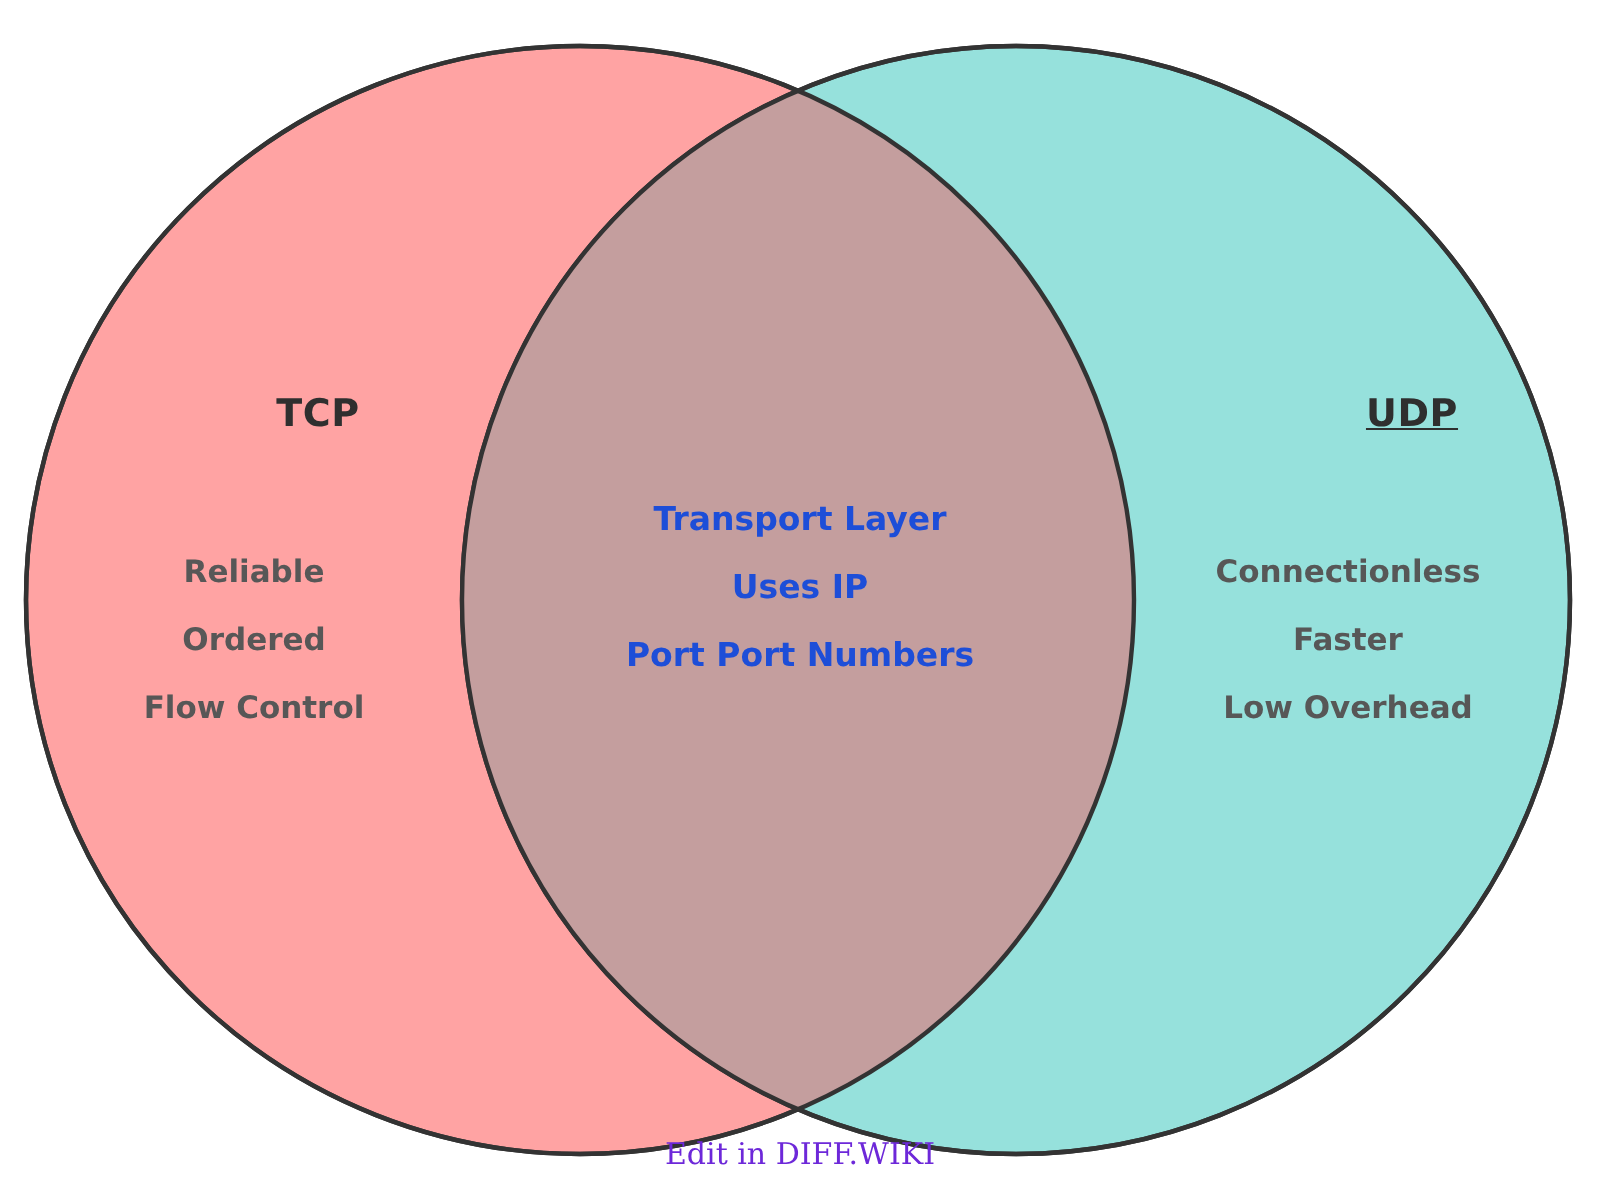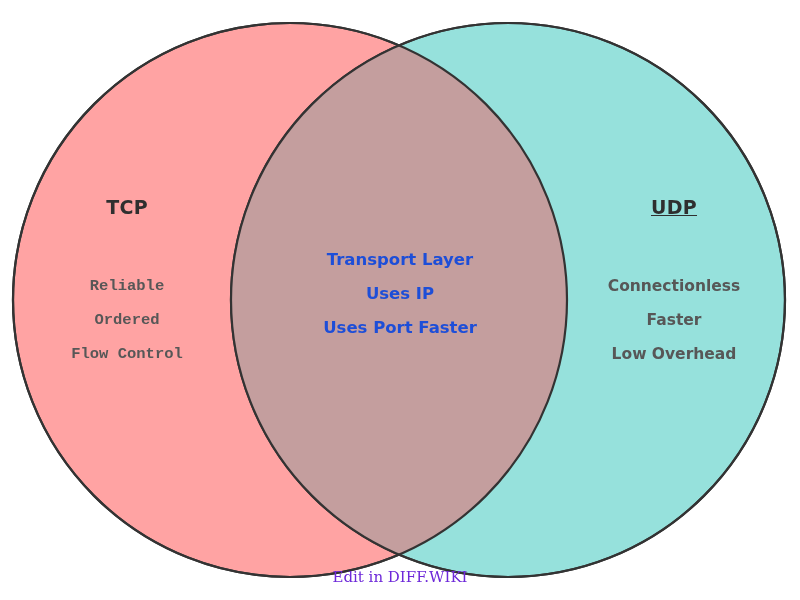--- a/index.html
+++ b/index.html
@@ -39,20 +39,21 @@
 
   .set-title {
     position: absolute;
     text-align: center;
     font-weight: bold;
     font-size: 19px;
     color: #2f2f2f;
     letter-spacing: 0.3px;
     white-space: nowrap;
     transform: translate(-50%, -50%);
+    margin-left: 32px;
   }
   .item-list {
     position: absolute;
     transform: translateX(-50%);
     text-align: center;
     white-space: nowrap;
   }
   .item-list .item {
     font-weight: bold;
     font-size: 15.5px;
@@ -108,30 +109,30 @@
     <circle cx="290" cy="300" r="277" fill="none" stroke="#333333" stroke-width="2.2"></circle>
     <circle cx="508" cy="300" r="277" fill="none" stroke="#333333" stroke-width="2.2"></circle>
   </svg>
 
   <div class="text-layer">
 
     <div class="set-title" style="left:127px; top:207px;">TCP</div>
 
     <div class="set-title" style="left:674px; top:207px;text-decoration:underline;">UDP</div>
 
-    <div class="item-list" id="left-list" style="left:127px; top:269px;font-family:Liberation Mono, monospace;">
+    <div class="item-list" id="left-list" style="left:127px; top:269px;">
       <div class="item">Reliable</div>
       <div class="item">Ordered</div>
       <div class="item">Flow Control</div>
     </div>
 
     <div id="center-list" style="left:400px; top:243px;">
       <div class="item">Transport Layer</div>
       <div class="item">Uses IP</div>
-      <div class="item">Uses Port Faster</div>
+      <div class="item">Port Port Numbers</div>
     </div>
 
     <div class="item-list" id="right-list" style="left:674px; top:269px;">
       <div class="item">Connectionless</div>
       <div class="item">Faster</div>
       <div class="item">Low Overhead</div>
     </div>
 
     <a id="footer-link" href="#">Edit in DIFF.WIKI</a>
 

